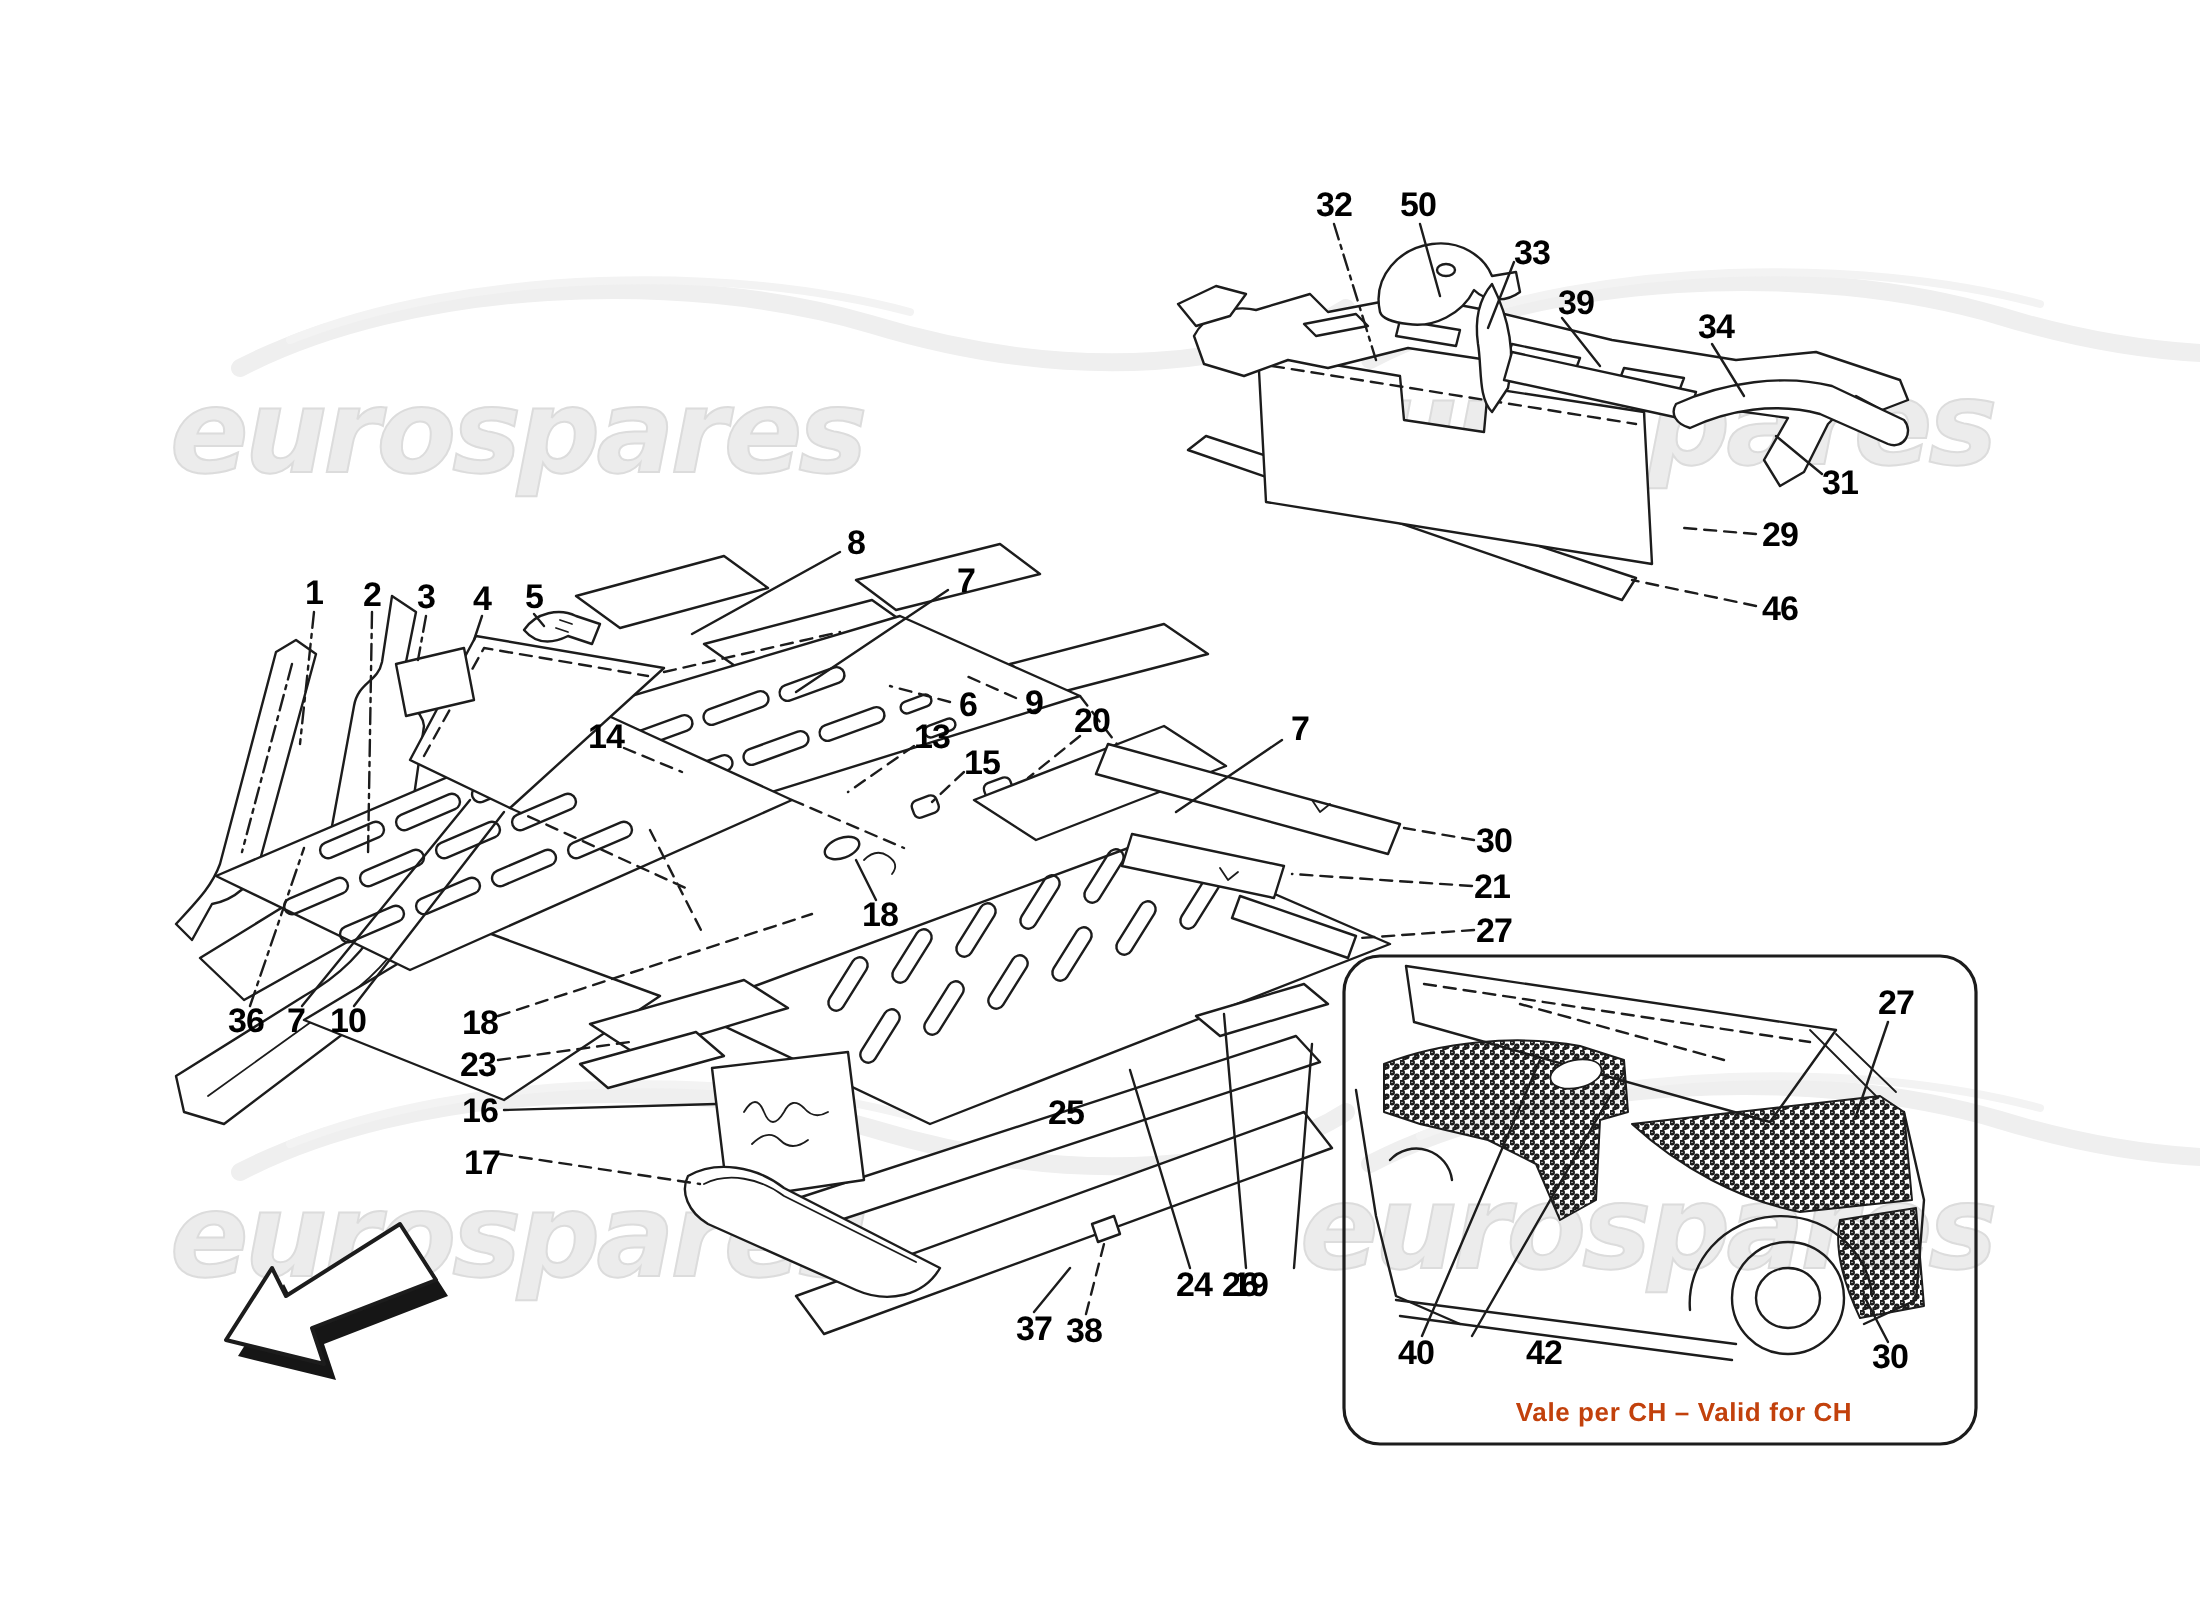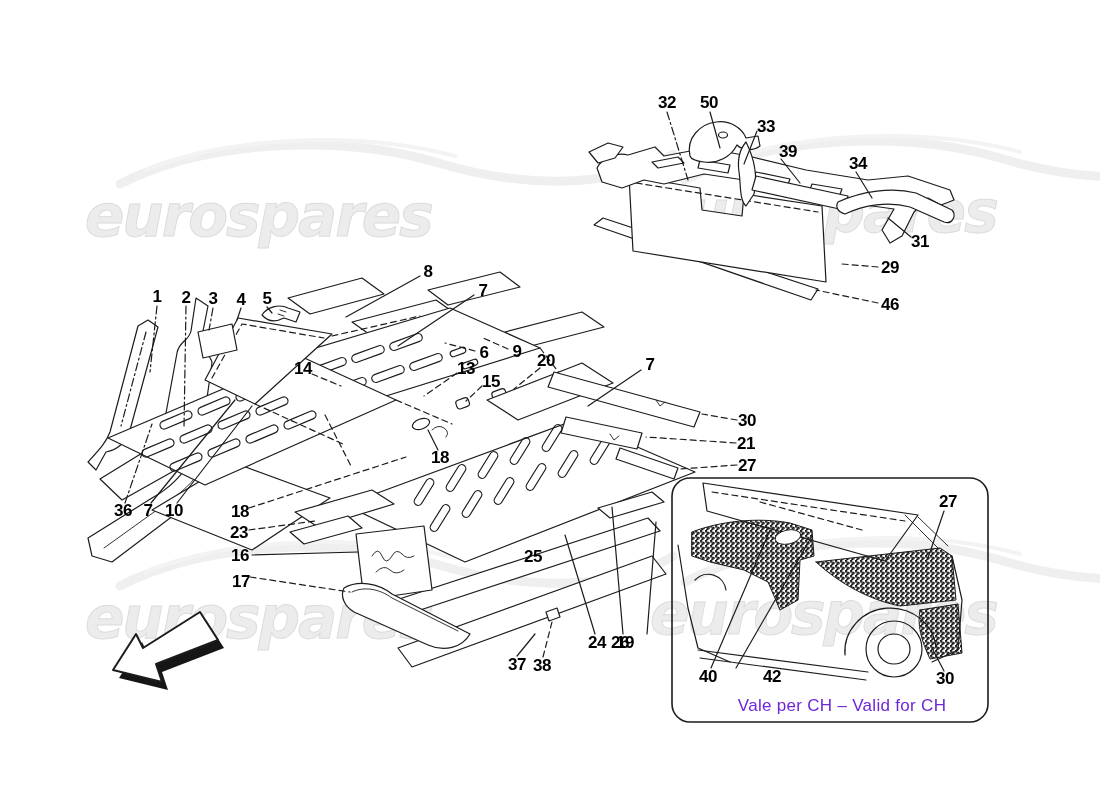--- a/index.html
+++ b/index.html
@@ -17,22 +17,22 @@
   .art .fw{fill:#ffffff;}
   .art .dsh{stroke-dasharray:6 4;}
   .art .ddt{stroke-dasharray:8 3 2 3;}
   .art .thin{stroke-width:0.9;}
   .art .stipfill{fill:url(#stip);}
   .art .blk{fill:#161616;stroke:none;}
   .art .whitefill{fill:#fff;stroke:none;}
   
   .lbl{position:absolute;transform:translate(-50%,-50%);font-weight:bold;font-size:17px;
        color:#000000;letter-spacing:-0.5px;white-space:nowrap;}
-  .caption{position:absolute;transform:translate(-50%,-50%);font-weight:normal;font-size:17px;
-       color:#6d28d9;letter-spacing:0.3px;white-space:nowrap;}
+  .caption{position:absolute;transform:translate(-50%,-50%);font-weight:bold;font-size:13px;
+       color:#c2410c;letter-spacing:0.3px;white-space:nowrap;}
 </style>
 </head>
 <body>
 
 <div id="stage">
 
   <svg width="1100" height="800" viewBox="0 0 1100 800">
     <g transform="translate(85,236)">
       <path class="wm-swoosh" d="M35,-52 C120,-96 255,-102 350,-74 C455,-42 545,-54 588,-82"></path>
       <path class="wm-swoosh2" d="M60,-66 C150,-102 280,-104 370,-80"></path>

